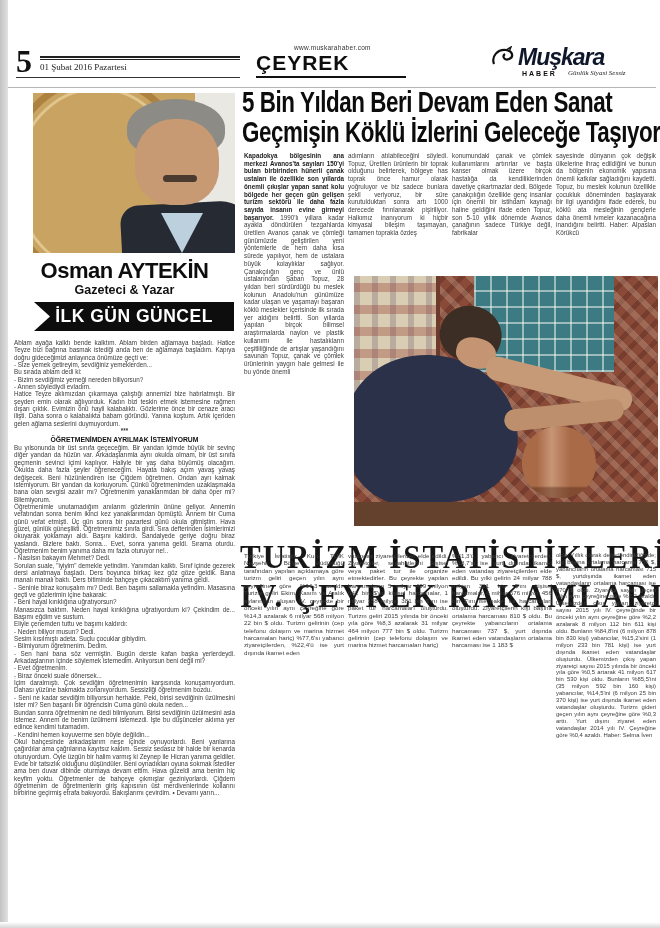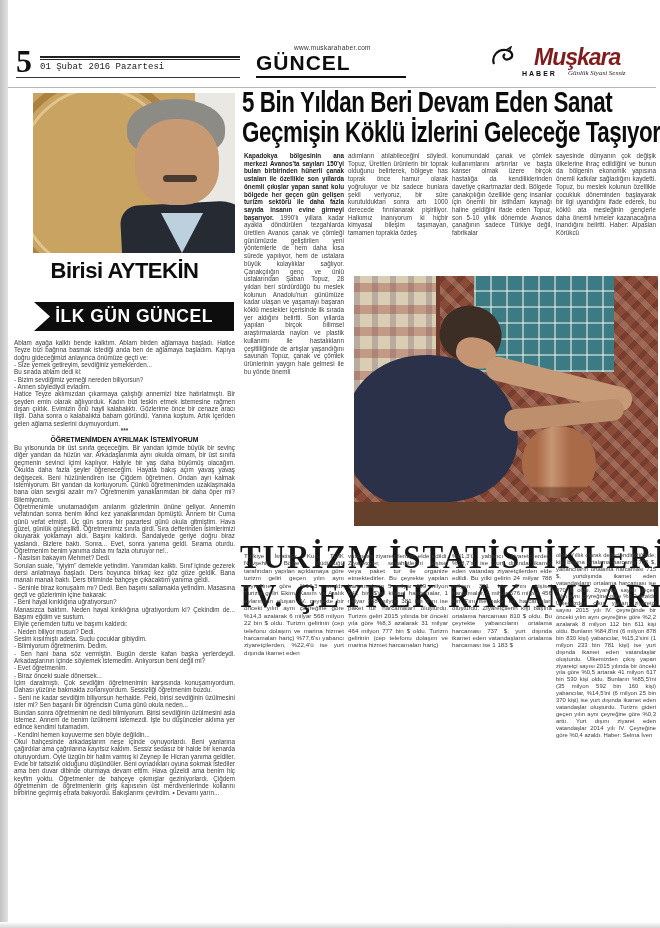--- a/index.html
+++ b/index.html
@@ -13,33 +13,33 @@
     background:linear-gradient(90deg,#c2c2c2,#e2e2e2); }
   .scan-edge-b { position:absolute; right:0; bottom:0; width:100%; height:6px;
     background:linear-gradient(0deg,#d6d6d6,#ffffff); }
 
   
   .masthead { position:absolute; left:8px; top:44px; width:648px; height:44px; }
   .pageno { position:absolute; left:8px; top:2px; font-family:"Liberation Serif",serif;
     font-size:32px; font-weight:bold; color:#111; line-height:30px;}
   .date-rule-top { position:absolute; left:32px; top:12px; width:200px; height:2px; background:#222; }
   .date-rule-thin { position:absolute; left:32px; top:15px; width:200px; height:1px; background:#222; }
-  .date { position:absolute; left:32px; top:18px; font-family:Liberation Mono, monospace;
+  .date { position:absolute; left:32px; top:18px; font-family:Liberation Serif, serif;
     font-size:9px; color:#222; }
   .date-rule-bot { position:absolute; left:8px; top:33px; width:224px; height:1px; background:#333; }
 
   .section-block { position:absolute; left:248px; top:0; width:170px; text-align:left; }
   .site-url { font-size:6.5px; color:#333; margin-left:38px; letter-spacing:.3px; }
   .section-name { font-size:21px; font-weight:bold; letter-spacing:1px; color:#0e0e0e; }
   .section-rule { width:150px; height:2px; background:#111; margin-top:1px; }
 
   .logo { position:absolute; right:6px; top:0px; width:160px; height:42px; }
   .logo-swirl { position:absolute; left:0px; top:2px; }
-  .logo-main { position:absolute; left:44px; top:0px; font-size:23px; font-weight:bold;
-    font-style:italic; color:#7f1d1d; letter-spacing:-1px; }
+  .logo-main { position:absolute; left:28px; top:0px; font-size:23px; font-weight:bold;
+    font-style:italic; color:#0f172a; letter-spacing:-1px; }
   .logo-sub { position:absolute; left:32px; top:26px; font-size:7px; font-weight:bold;
     letter-spacing:2px; color:#0c0c0c; }
   .logo-tag { position:absolute; left:78px; top:25px; font-family:"Liberation Serif",serif;
     font-style:italic; font-size:7px; color:#222; }
   .head-rule { position:absolute; left:8px; top:87px; width:648px; height:1px; background:#b5b5b5; }
 
   
   .author-photo { position:absolute; left:33px; top:93px; width:202px; height:160px;
     background:#c9a361; overflow:hidden; }
   .ap-frame { position:absolute; left:-30px; top:-18px; width:190px; height:210px;
@@ -129,21 +129,21 @@
 
   <div class="masthead">
     <div class="pageno">5</div>
     <div class="date-rule-top"></div>
     <div class="date-rule-thin"></div>
     <div class="date">01 Şubat 2016 Pazartesi</div>
     <div class="date-rule-bot"></div>
 
     <div class="section-block">
       <div class="site-url">www.muskarahaber.com</div>
-      <div class="section-name">GÜNCEL</div>
+      <div class="section-name">ÇEYREK</div>
       <div class="section-rule"></div>
     </div>
 
     <div class="logo">
       <svg class="logo-swirl" width="30" height="26" viewBox="0 0 30 26">
         <path d="M4 18 C1 10, 8 3, 16 4 C23 5, 24 11, 19 13 C14 15, 12 10, 15 8" stroke="#111" stroke-width="2.2" fill="none"></path>
         <path d="M16 4 L21 1 L19 6" stroke="#111" stroke-width="1.4" fill="none"></path>
       </svg>
       <div class="logo-main">Muşkara</div>
       <div class="logo-sub">HABER</div>
@@ -155,21 +155,22 @@
   <div class="author-photo">
     <div class="ap-frame"></div>
     <div class="ap-frame2"></div>
     <div class="ap-wall"></div>
     <div class="ap-jacket"></div>
     <div class="ap-shirt"></div>
     <div class="ap-hair"></div>
     <div class="ap-face"></div>
     <div class="ap-mustache"></div>
   </div>
-  <div class="author-name">Birisi AYTEKİN</div>
+  <div class="author-name">Osman AYTEKİN</div>
+  <div class="author-title">Gazeteci &amp; Yazar</div>
   <div class="column-banner">İLK GÜN GÜNCEL</div>
 
   <div class="left-article">
     <div class="body">Ablam ayağa kalktı bende kalktım. Ablam birden ağlamaya başladı. Hatice Teyze bizi bağrına basmak istediği anda ben de ağlamaya başladım. Kapıya doğru gideceğimizi anlayınca önümüze geçti ve:
 - Size yemek getireyim, sevdiğiniz yemeklerden...
 Bu sırada ablam dedi ki:
 - Bizim sevdiğimiz yemeği nereden biliyorsun?
 - Annen söylediydi evladım.
 Hatice Teyze aklımızdan çıkarmaya çalıştığı annemizi bize hatırlatmıştı. Bir şeyden emin olarak ağlıyorduk. Kadın bizi teskin etmek istemesine rağmen dışarı çıktık. Evimizin önü hayli kalabalıktı. Gözlerime önce bir cenaze aracı ilişti. Daha sonra o kalabalıkta babam göründü. Yanına koştum. Artık içeriden gelen ağlama seslerini duymuyordum.</div>
     <div class="sep-stars">***</div>

